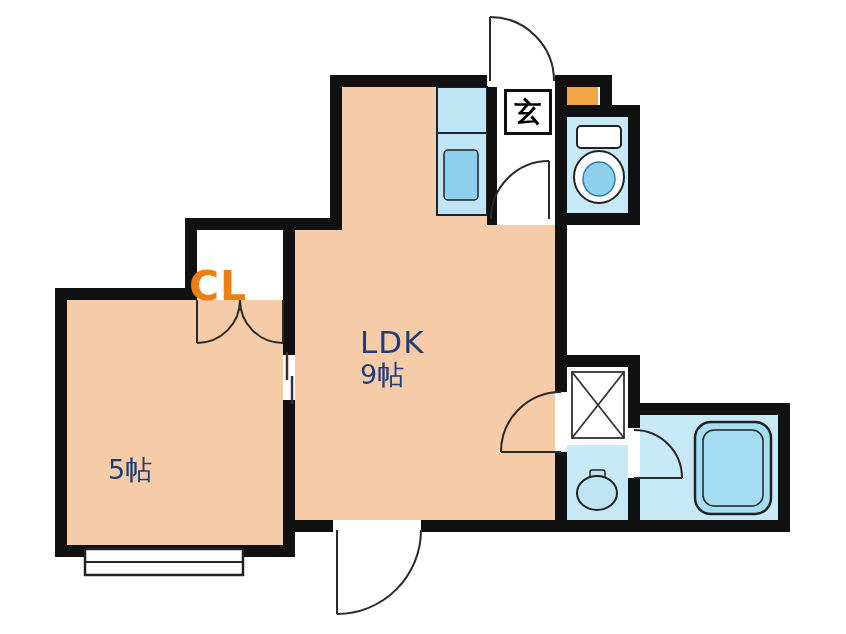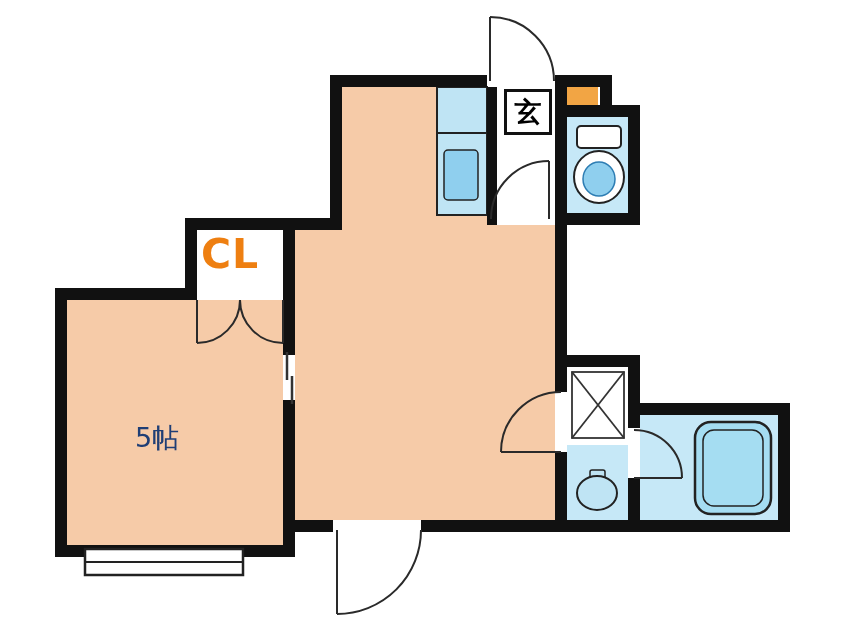--- a/index.html
+++ b/index.html
@@ -16,29 +16,30 @@
     overflow: hidden;
   }
   .plan svg {
     position: absolute;
     left: 0;
     top: 0;
   }
   .label {
     position: absolute;
     color: #1F3E75;
-    text-align: center;
+    text-align: left;
     line-height: 1.05;
     white-space: nowrap;
     user-select: none;
+    margin-top: 32px;
   }
   .ldk-label   { left: 360px; top: 294px; width: 120px; font-size: 31px; letter-spacing: 1px; }
   .ldk-size    { left: 360px; top: 329px; width: 120px; font-size: 27px; }
   .west-label  { left: 105px; top: 389px; width: 120px; font-size: 29px; }
-  .west-size   { left: 97px; top: 424px; width: 120px; font-size: 27px; }
+  .west-size   { left: 108px; top: 424px; width: 120px; font-size: 27px; }
   .cl-label    { left: 189px; top: 233px; width: 82px;  font-size: 41px; font-weight: bold;
                  color: #EE7F11; letter-spacing: 1px; }
   .genkan-box {
     position: absolute;
     left: 504px; top: 89px;
     width: 42px; height: 40px;
     border: 3px solid #111;
     background: #ffffff;
     display: flex;
     align-items: center;
@@ -146,20 +147,22 @@
       <line x1="287" y1="352" x2="287" y2="380"></line>
       <line x1="292" y1="376" x2="292" y2="404"></line>
     </g>
 
     <g>
       <rect x="85" y="549" width="158" height="26" fill="#ffffff" stroke="#222" stroke-width="2.5"></rect>
       <line x1="85" y1="562" x2="243" y2="562" stroke="#222" stroke-width="2"></line>
     </g>
   </svg>
 
+  <div class="label ldk-label">LDK</div>
+  <div class="label ldk-size">9帖</div>
 
   <div class="label west-size">5帖</div>
 
   <div class="label cl-label">CL</div>
 
   <div class="genkan-box">
     <span>玄</span>
   </div>
 </div>
 

